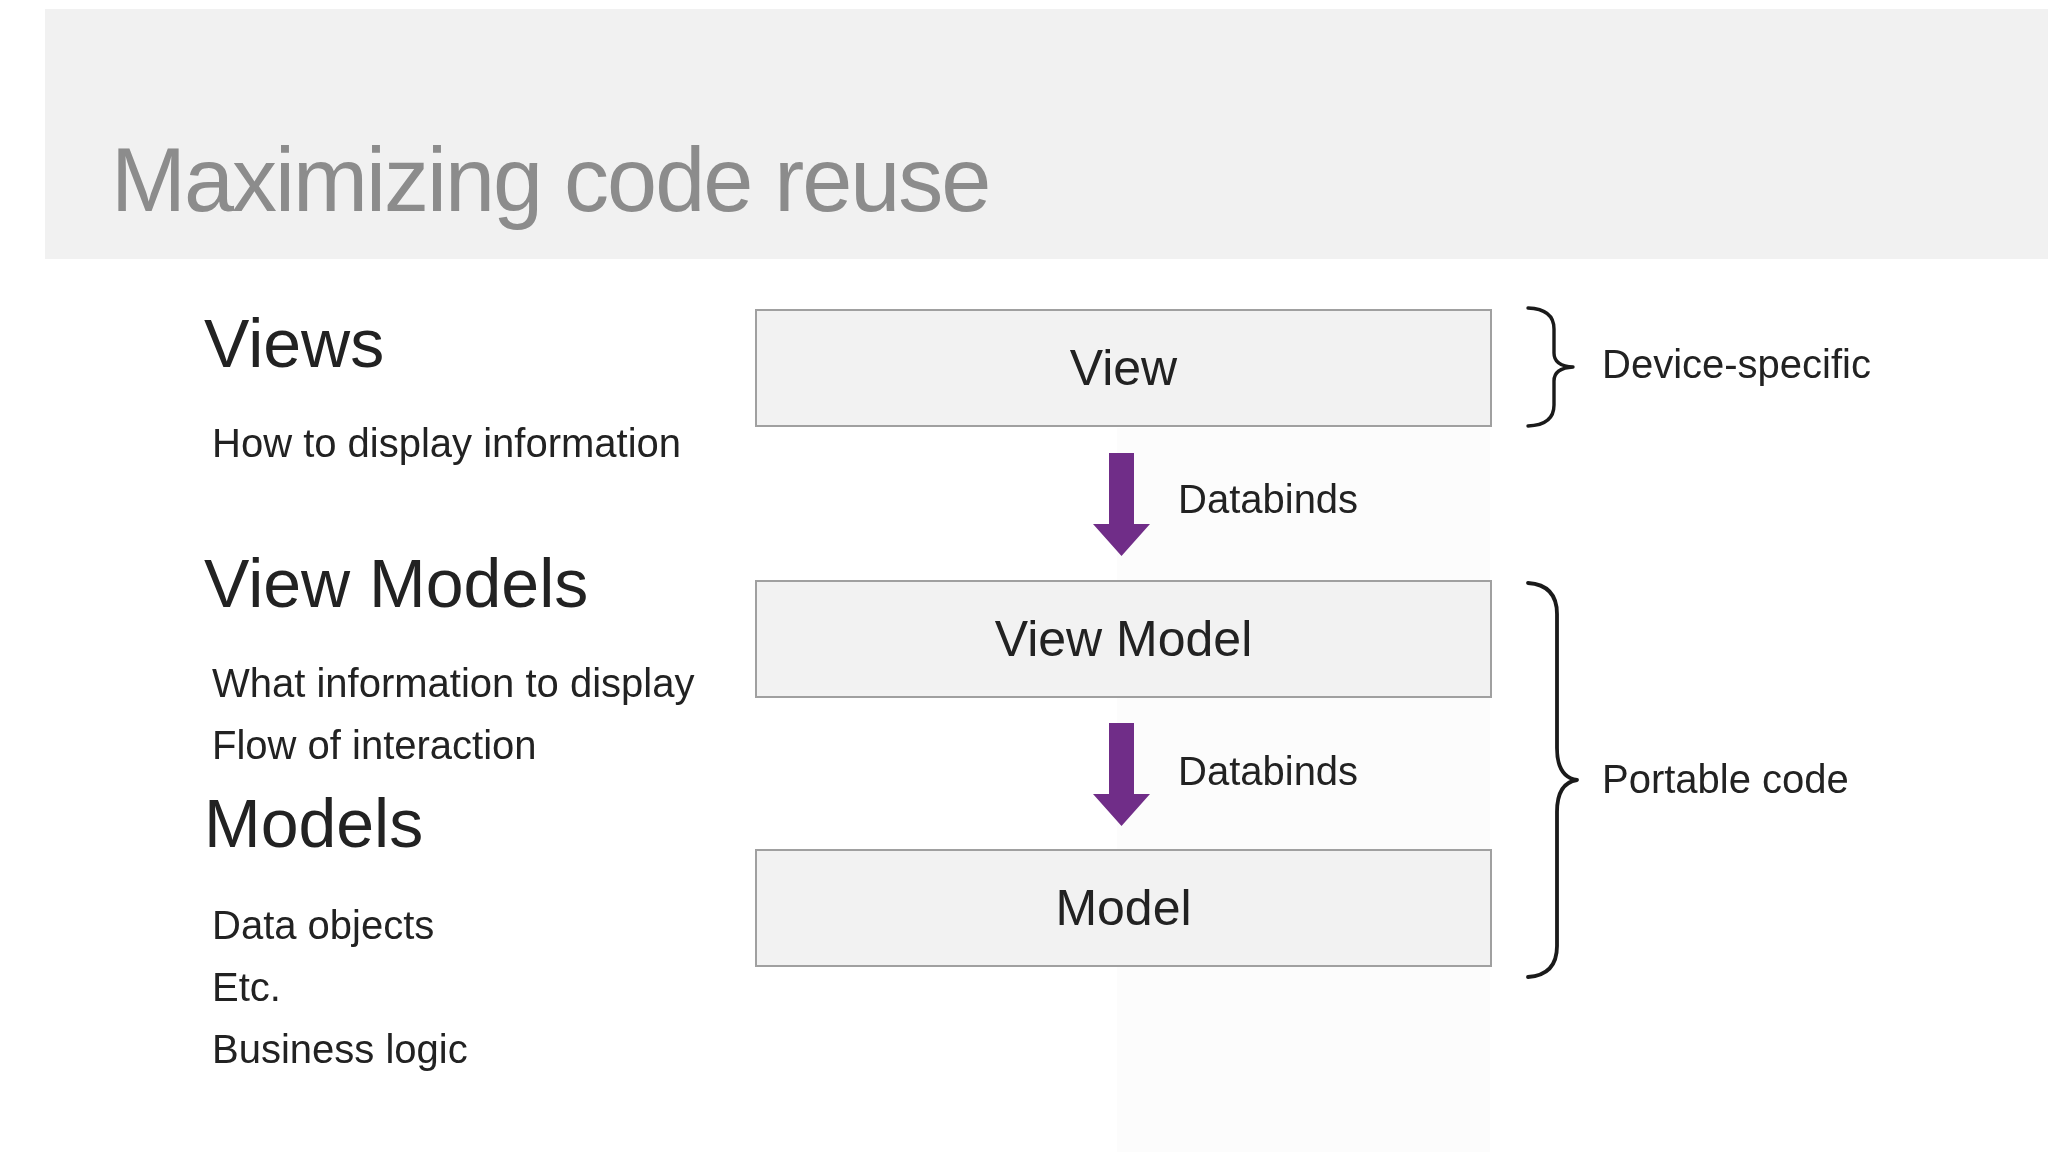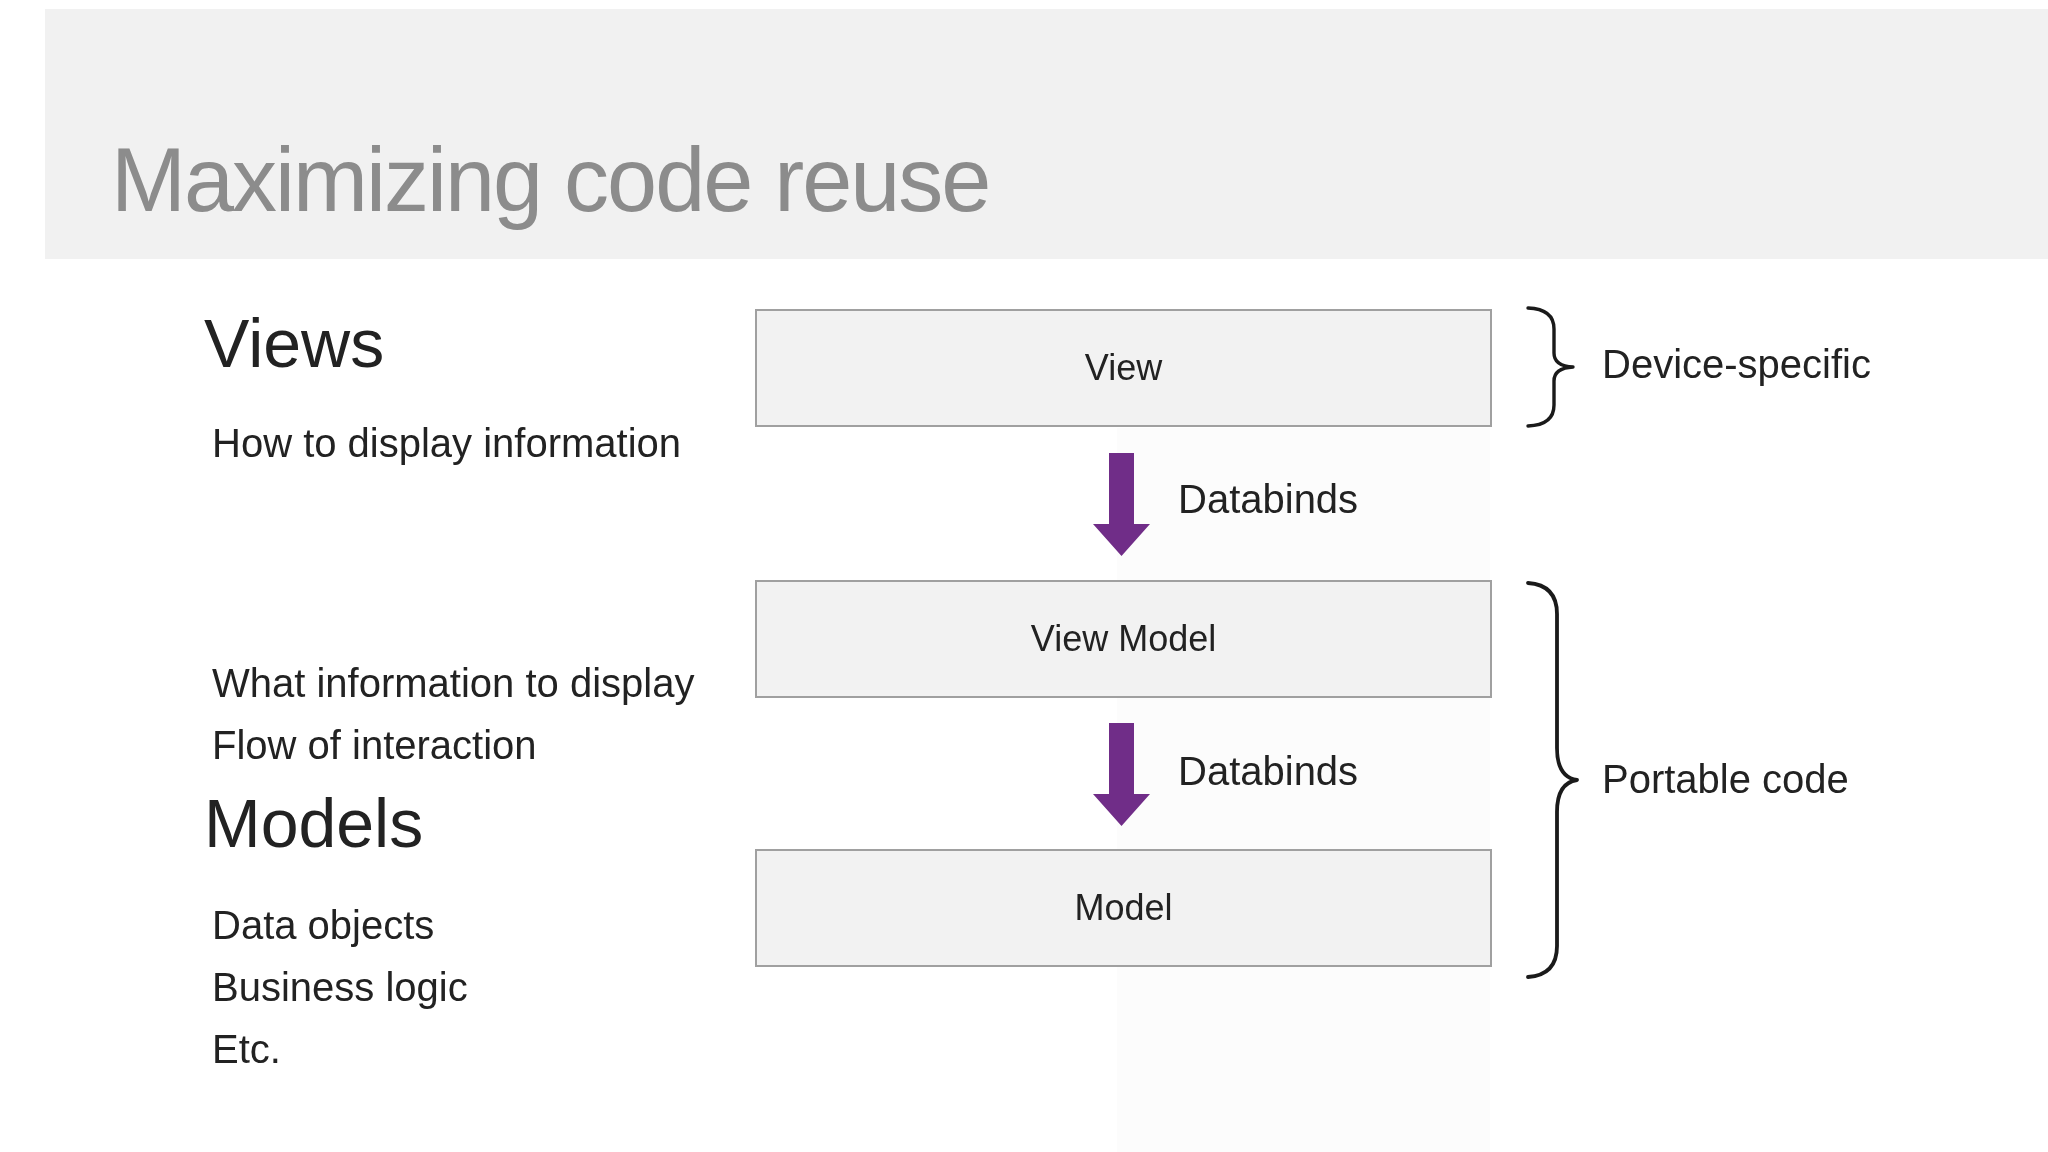--- a/index.html
+++ b/index.html
@@ -30,21 +30,21 @@
   .sub{
     position:absolute;left:204px;margin:8px;
     font-size:40px;line-height:62px;font-weight:400;color:var(--body-text);white-space:nowrap;
   }
   .sub div{white-space:nowrap;}
   .dbox{
     position:absolute;left:755px;width:737px;height:118px;box-sizing:border-box;
     background:var(--box-fill);border:2px solid var(--box-border);
     display:flex;align-items:center;justify-content:center;
   }
-  .dbox .boxlabel{font-size:36px;line-height:1;color:var(--body-text);white-space:nowrap;}
+  .dbox .boxlabel{font-size:50px;line-height:1;color:var(--body-text);white-space:nowrap;}
   .arrow{position:absolute;left:1093px;width:57px;height:103px;}
   .arrow polygon{fill:var(--arrow);}
   .flowlabel{
     position:absolute;left:1178px;margin:0;
     font-size:40px;line-height:48px;color:var(--body-text);white-space:nowrap;
   }
   .brace{position:absolute;}
   .brace path{fill:none;stroke:var(--brace);stroke-linecap:round;stroke-linejoin:round;}
   .bracelabel{
     position:absolute;left:1602px;margin:0;
@@ -60,30 +60,31 @@
 
   <header class="banner">
     <h1 class="title">Maximizing code reuse</h1>
   </header>
 
   <h2 class="heading" style="top:309px">Views</h2>
   <div class="sub" style="top:404px">
     <div>How to display information</div>
   </div>
 
+  <h2 class="heading" style="top:549px">View Models</h2>
   <div class="sub" style="top:644px">
     <div>What information to display</div>
     <div>Flow of interaction</div>
   </div>
 
   <h2 class="heading" style="top:789px">Models</h2>
   <div class="sub" style="top:886px">
     <div>Data objects</div>
+    <div>Etc.</div>
     <div>Business logic</div>
-    <div>Etc.</div>
   </div>
 
   <div class="dbox" style="top:309px">
     <span class="boxlabel">View</span>
   </div>
   <div class="dbox" style="top:580px">
     <span class="boxlabel">View Model</span>
   </div>
   <div class="dbox" style="top:849px">
     <span class="boxlabel">Model</span>

